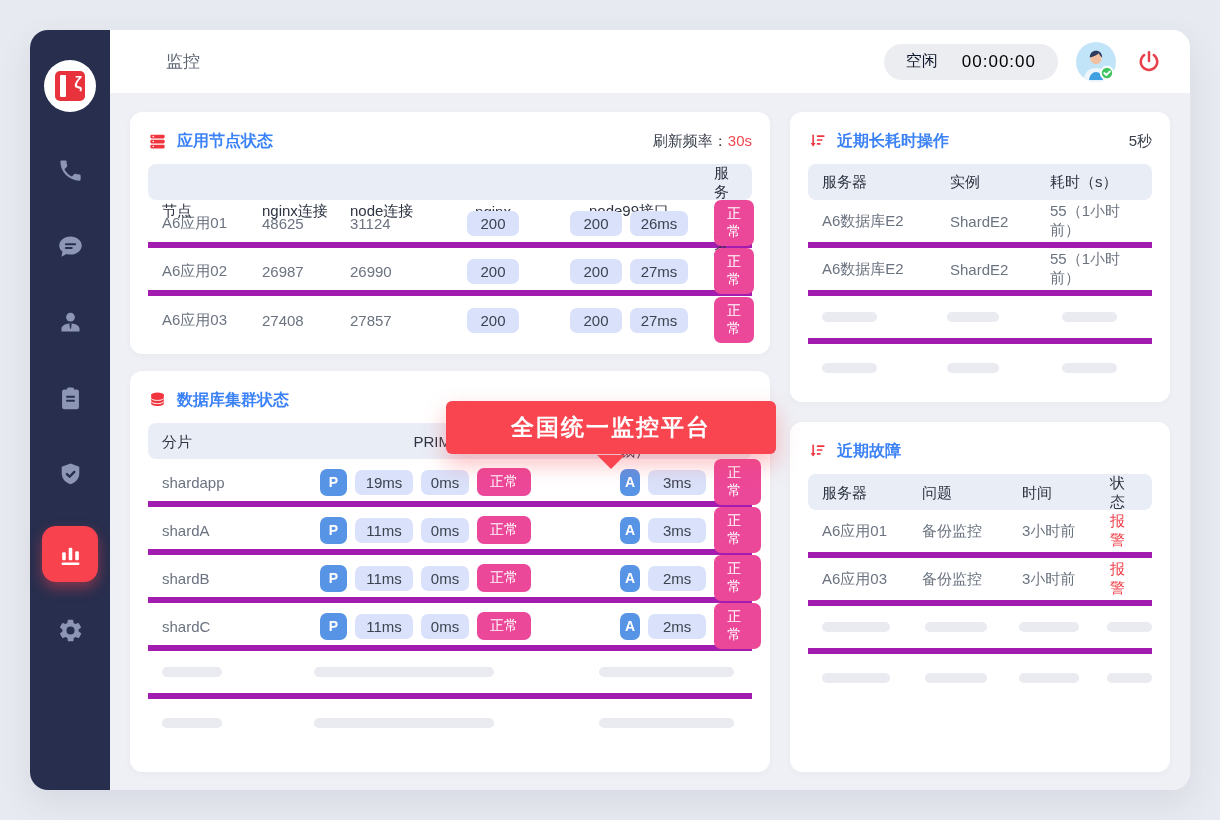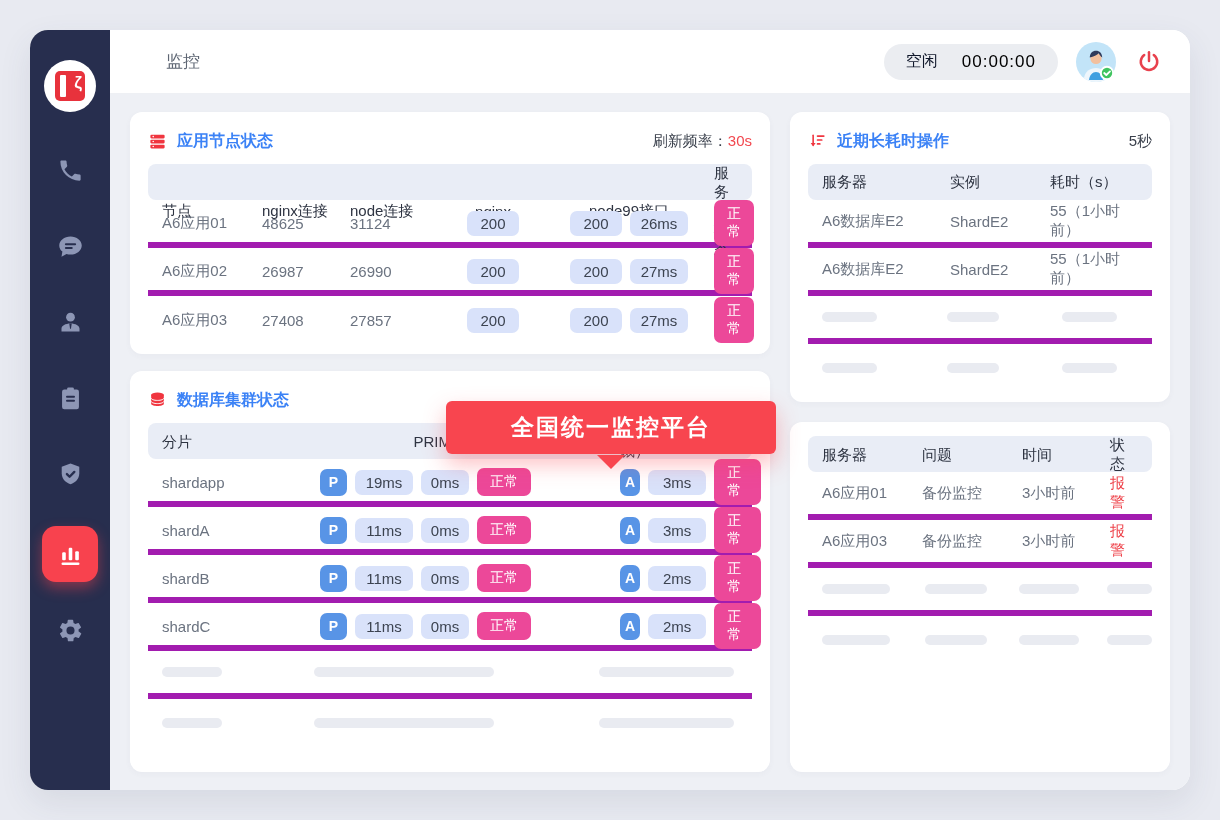--- a/index.html
+++ b/index.html
@@ -386,20 +386,30 @@
             <span>
                 <span class="sk" style="width:52px;display:block"></span>
               </span>
             <span>
                 <span class="sk" style="width:55px;display:block"></span>
               </span>
           </div>
         </section>
 
         <section class="panel" style="flex:1">
+          <div class="panel-head">
+            <svg viewBox="0 0 24 24">
+                <path d="M6.5 4v12.5" stroke="#f0353f" stroke-width="2" fill="none" stroke-linecap="round"></path>
+                <path d="M3.4 13.8l3.1 4.4 3.1-4.4z" fill="#f0353f"></path>
+                <rect x="11" y="4" width="10" height="2.2" rx="1.1" fill="#f0353f"></rect>
+                <rect x="11" y="9" width="7.4" height="2.2" rx="1.1" fill="#f0353f"></rect>
+                <rect x="11" y="14" width="5" height="2.2" rx="1.1" fill="#f0353f"></rect>
+              </svg>
+            <span class="panel-title">近期故障</span>
+          </div>
           <div class="thead grid g4">
             <span>服务器</span>
             <span>问题</span>
             <span>时间</span>
             <span>状态</span>
           </div>
           <div class="row grid g4">
             <span>A6应用01</span>
             <span>备份监控</span>
             <span>3小时前</span>

